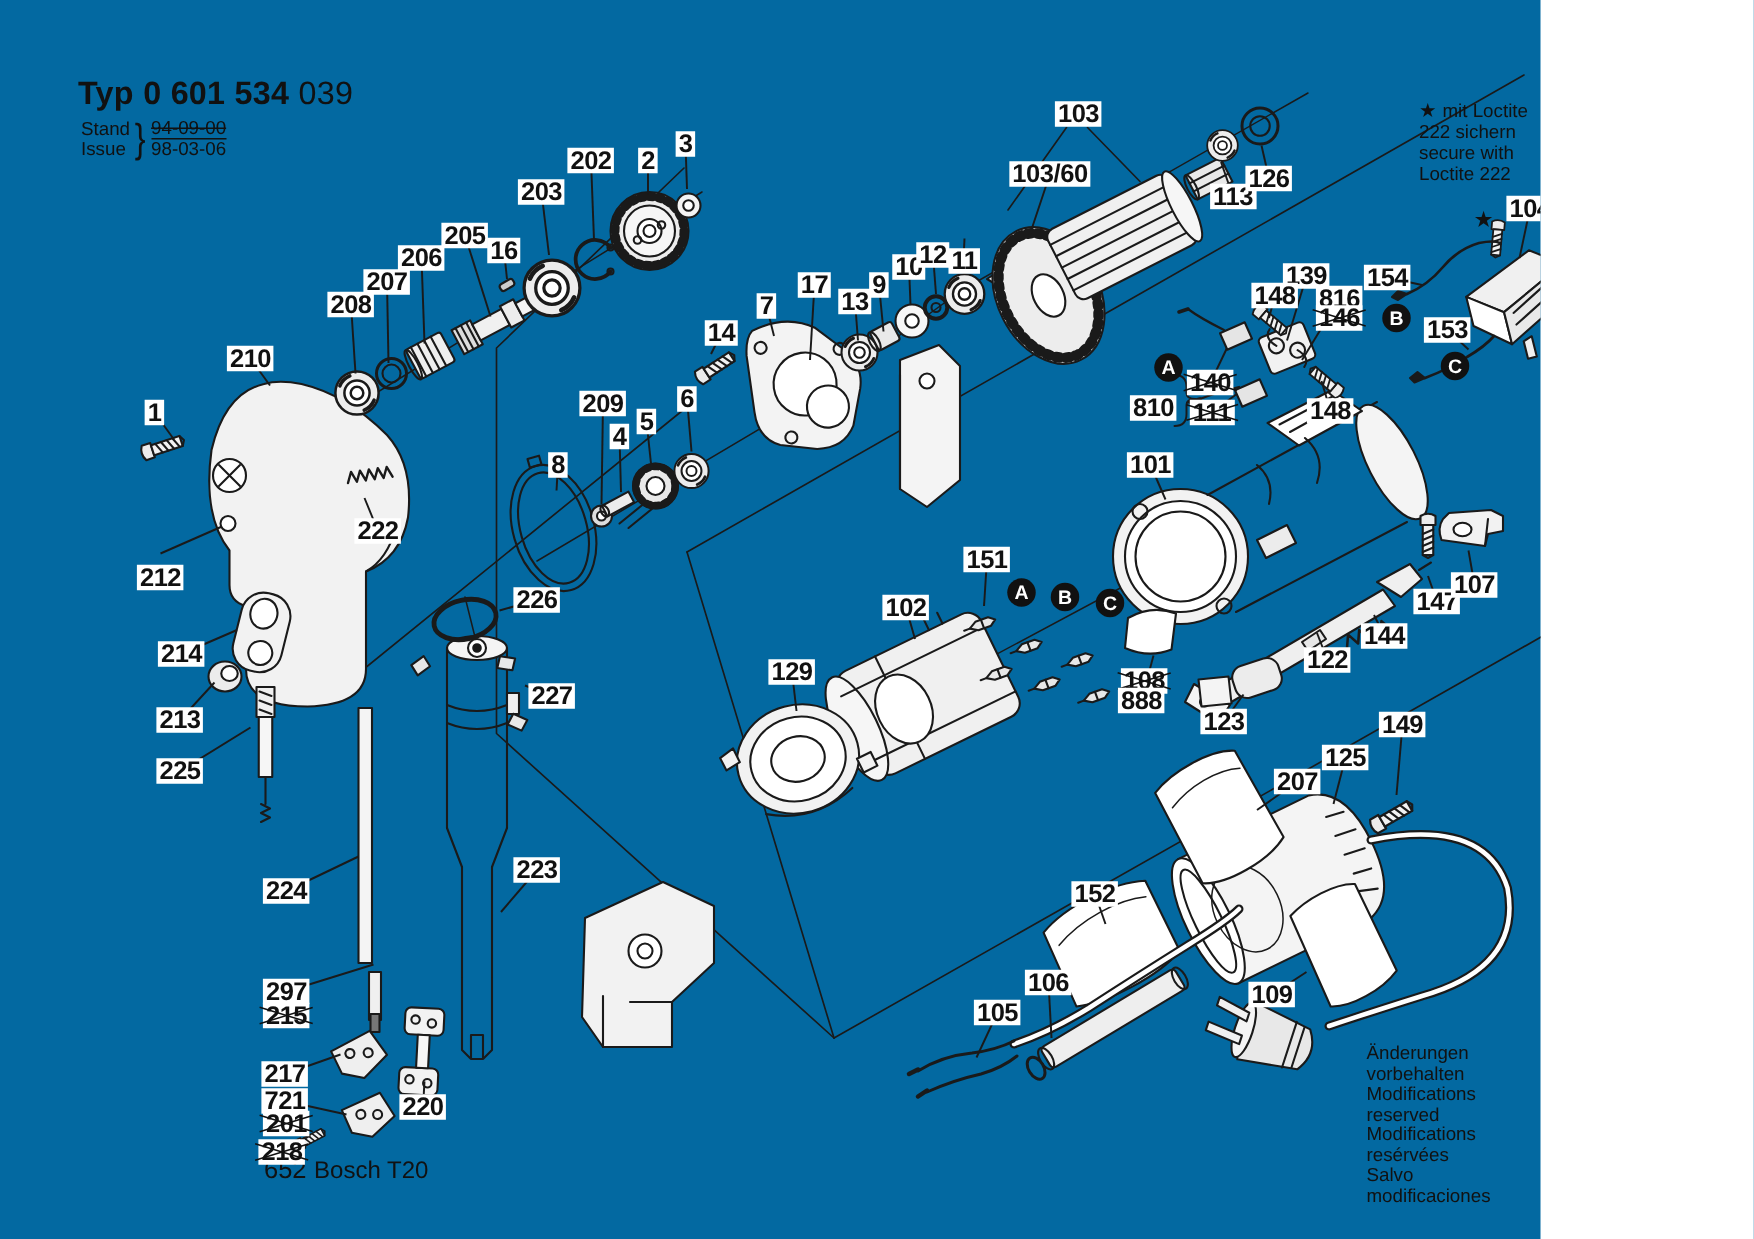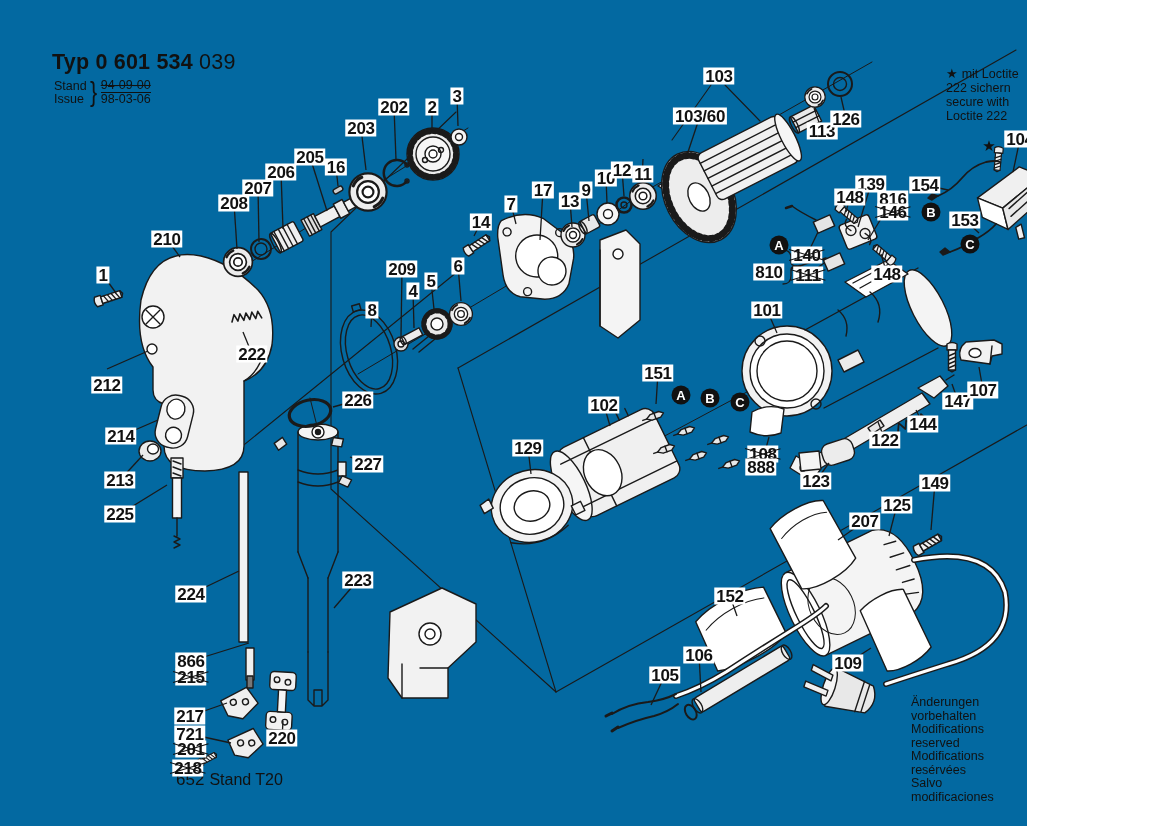--- a/index.html
+++ b/index.html
@@ -501,38 +501,38 @@
       </div>
     </div>
 
     <div class="loctite">
       <span class="st">★</span>
       <div>mit Loctite 222 sichern</div>
       <div>secure with Loctite 222</div>
     </div>
 
     <div class="torx-note">
-      <span class="num">652</span><span class="txt">Stand T20</span>
+      <span class="num">652</span><span class="txt">Bosch T20</span>
     </div>
 
     <div class="footer">
       <div>Änderungen vorbehalten</div>
       <div>Modifications reserved</div>
       <div>Modifications resérvées</div>
       <div>Salvo modificaciones</div>
     </div>
   <div class="part-label" style="left: 103px; top: 275px;">1</div>
       <div class="part-label" style="left: 167px; top: 239px;">210</div>
       <div class="part-label" style="left: 107px; top: 385px;">212</div>
       <div class="part-label" style="left: 252px; top: 354px;">222</div>
       <div class="part-label" style="left: 121px; top: 436px;">214</div>
       <div class="part-label" style="left: 120px; top: 480px;">213</div>
       <div class="part-label" style="left: 120px; top: 514px;">225</div>
       <div class="part-label" style="left: 191px; top: 594px;">224</div>
-      <div class="part-label" style="left: 191px; top: 661px;">866</div>
+      <div class="part-label" style="left: 191px; top: 661px;">297</div>
       <div class="part-label struck" style="left: 191px; top: 677px;">215</div>
       <div class="part-label" style="left: 190px; top: 716px;">217</div>
       <div class="part-label" style="left: 190px; top: 734px;">721</div>
       <div class="part-label struck" style="left: 191px; top: 749px;">201</div>
       <div class="part-label struck" style="left: 188px; top: 768px;">218</div>
       <div class="part-label" style="left: 282px; top: 738px;">220</div>
       <div class="part-label" style="left: 358px; top: 580px;">223</div>
       <div class="part-label" style="left: 234px; top: 203px;">208</div>
       <div class="part-label" style="left: 258px; top: 188px;">207</div>
       <div class="part-label" style="left: 281px; top: 172px;">206</div>

